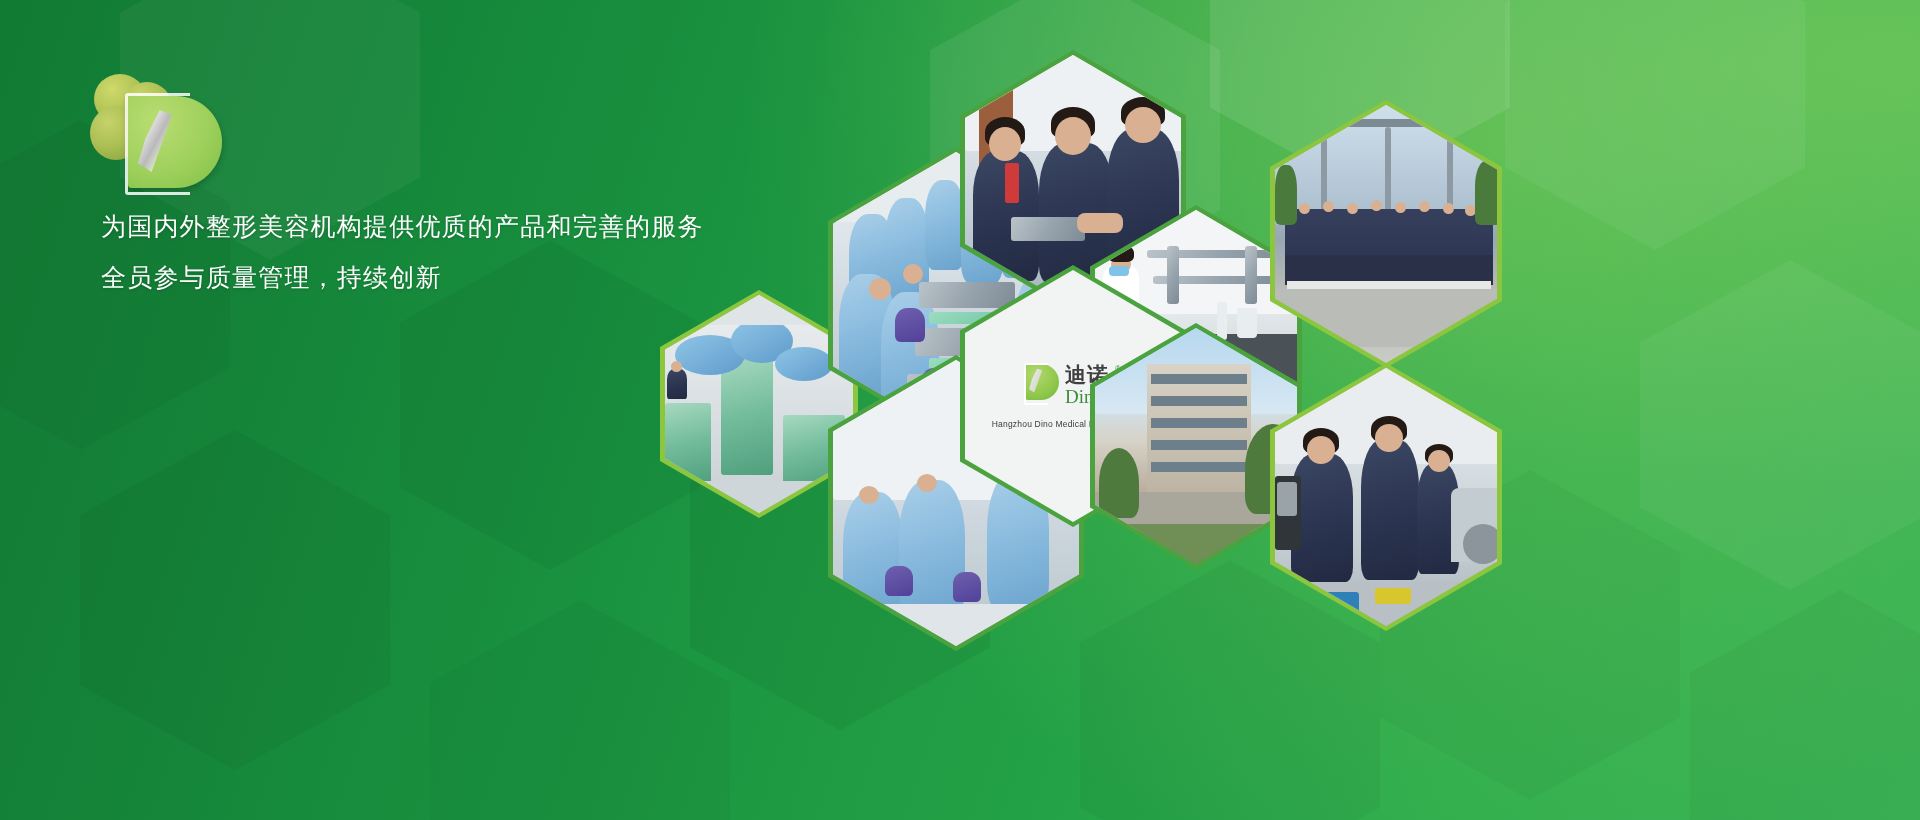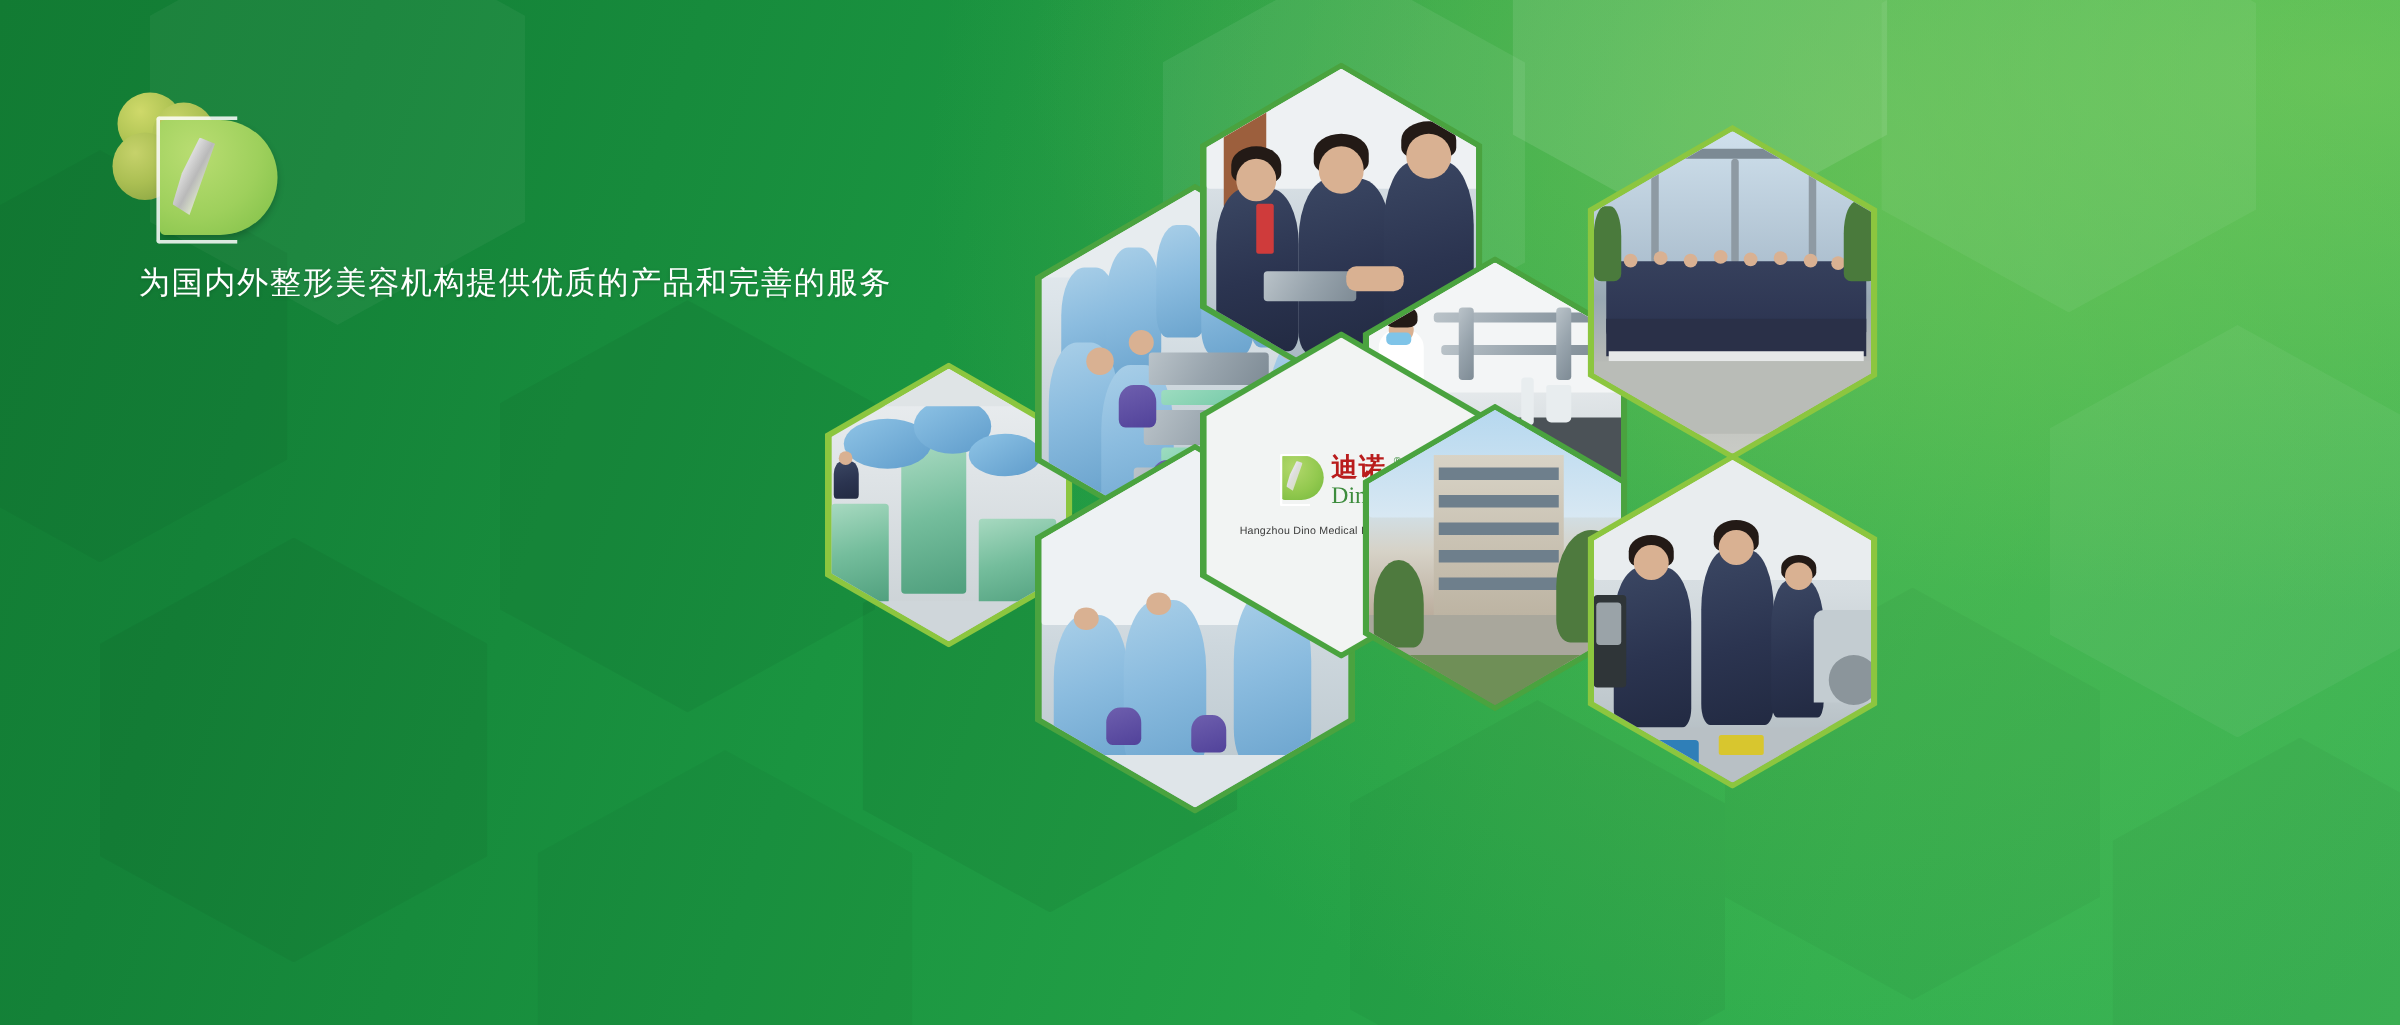--- a/index.html
+++ b/index.html
@@ -49,21 +49,21 @@
     clip-path:polygon(64% 0%, 100% 8%, 40% 100%, 0% 86%, 22% 46%);
     filter:drop-shadow(1px 2px 2px rgba(0,0,0,0.28));
   }
   #logo .wordmark{
     position:absolute;left:118px;top:6px;
     font-family:"Liberation Serif","DejaVu Serif",serif;
     font-size:104px;line-height:104px;color:#ffffff;letter-spacing:-1px;
     text-shadow:2px 4px 6px rgba(0,0,0,0.28);
   }
   
-  #slogans{position:absolute;left:111px;top:213px;width:760px;}
+  #slogans{position:absolute;left:101px;top:213px;width:760px;}
   #slogans .line{
     color:#ffffff;font-size:25px;line-height:26px;margin-bottom:25px;
     letter-spacing:1.2px;font-weight:400;
     text-shadow:0 1px 3px rgba(0,0,0,0.18);
     white-space:nowrap;
   }
   #slogans .line:last-child{margin-bottom:0;}
   
   #comb{position:absolute;left:660px;top:95px;width:1260px;height:480px;}
   .cell{position:absolute;}
@@ -108,21 +108,21 @@
   .logo-inner .lrow{display:flex;align-items:flex-start;gap:6px;}
   .minimark{position:relative;width:34px;height:36px;}
   .minimark .mbody{position:absolute;inset:0;
     background:radial-gradient(circle at 30% 28%,#b2d86c 0%,#93c94f 55%,#74b83c 100%);
     border-radius:3px 18px 18px 3px;}
   .minimark .mcurl{position:absolute;left:4px;top:5px;width:13px;height:24px;
     background:linear-gradient(118deg,#ffffff 0%,#dedede 45%,#cfe2a3 100%);
     clip-path:polygon(64% 0%,100% 8%,40% 100%,0% 86%,22% 46%);}
   .minimark .mframe{position:absolute;left:-1px;top:-1px;width:22px;height:38px;
     border:2px solid #ffffff;border-right:none;border-radius:2px 0 0 2px;}
-  .cn-name{font-size:21px;color:#b91c1c;font-weight:700;letter-spacing:1px;line-height:22px;}
+  .cn-name{font-size:21px;color:#404040;font-weight:700;letter-spacing:1px;line-height:22px;}
   .reg{font-size:8px;vertical-align:super;color:#3d8c3d;}
   .en-name{font-family:"Liberation Serif","DejaVu Serif",serif;font-size:19px;
     color:#3d8c3d;line-height:20px;margin-top:1px;}
   .logo-caption{font-size:8.5px;color:#3a3a3a;letter-spacing:0.2px;margin-top:12px;
     white-space:nowrap;}
 </style>
 </head>
 <body>
 
 <div id="banner">
@@ -151,20 +151,21 @@
     </div>
     <div class="dmark">
       <span class="dbody"></span>
       <span class="curl"></span>
       <span class="dframe"></span>
     </div>
   </div>
 
   <div id="slogans">
     <div class="line">为国内外整形美容机构提供优质的产品和完善的服务</div>
+    <div class="line">全员参与质量管理，持续创新</div>
   </div>
 
   <div id="comb">
 
     <div class="cell light" style="left:0px;top:195px;width:198px;height:228px;">
       <div class="hexshape frame"></div>
       <div class="photo">
         <div class="ph scene-machine">
           <div class="green-mach" style="left:56px;top:62px;width:52px;height:118px;"></div>
           <div class="green-mach" style="left:0px;top:108px;width:46px;height:80px;"></div>

